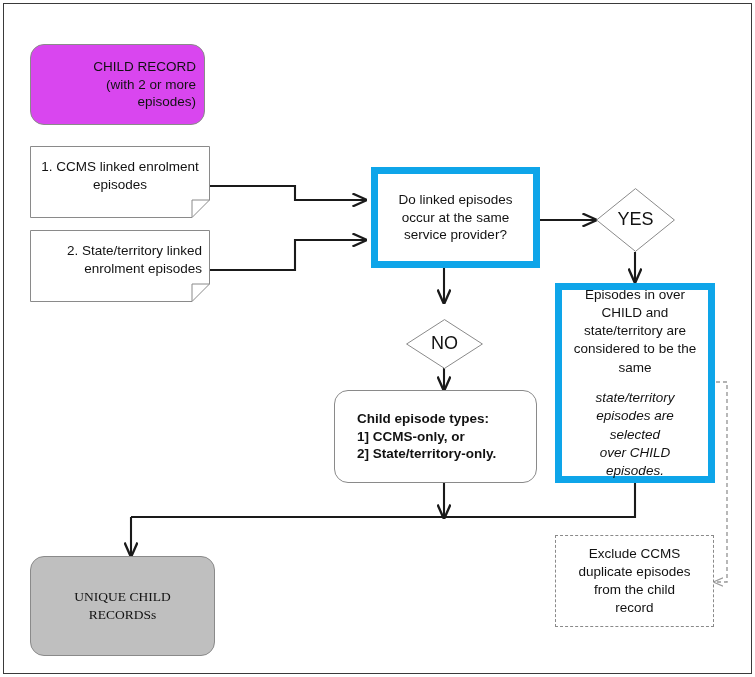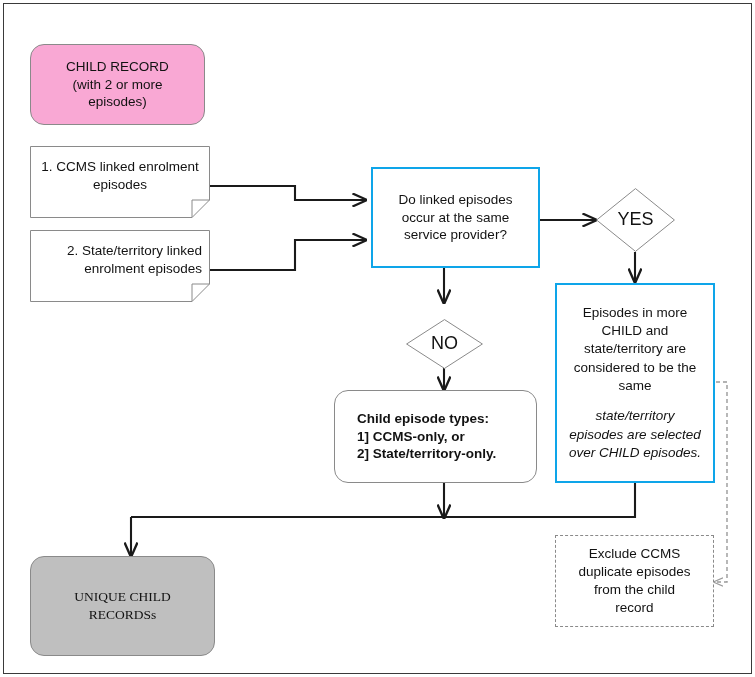--- a/index.html
+++ b/index.html
@@ -52,27 +52,27 @@
   .node .txt {
     width: 100%;
     padding: 0 8px;
     box-sizing: border-box;
   }
   
   .rounded {
     border: 1px solid #8a8a8a;
     border-radius: 14px;
   }
-  .fill-light { background: #f9a8d4; }
+  .fill-light { background: #d946ef; text-align: right; }
   .fill-mid   { background: #bfbfbf; }
   .fill-white { background: #ffffff; font-weight: bold; }
 
   
   .rect {
-    border: 2px solid #0ea5e9;
+    border: 7px solid #0ea5e9;
     background: #ffffff;
   }
   
   .dashed-rect {
     border: 1px dashed #8a8a8a;
     background: #ffffff;
   }
 
   
   .docshape {
@@ -197,21 +197,21 @@
 
   <div class="node diamond" style="left:406px; top:319px; width:77px; height:50px;">
     <svg class="dia-svg" viewBox="0 0 77 50" preserveAspectRatio="none">
       <polygon points="38.5,0.6 76.4,25 38.5,49.4 0.6,25" fill="#ffffff" stroke="#8a8a8a" stroke-width="1" vector-effect="non-scaling-stroke"></polygon>
     </svg>
     <div class="txt">NO</div>
   </div>
 
   <div class="node rect" style="left:555px; top:283px; width:160px; height:200px;">
     <div class="txt" style="line-height:1.34;">
-      <span>Episodes in more</span><br>
+      <span>Episodes in over</span><br>
       <span>CHILD and</span><br>
       <span>state/territory are</span><br>
       <span>considered to be the</span><br>
       <span>same</span>
       <span class="spacer-line"></span>
       <span class="italic">state/territory</span><br>
       <span class="italic">episodes are selected</span><br>
       <span class="italic">over CHILD episodes.</span>
     </div>
   </div>

